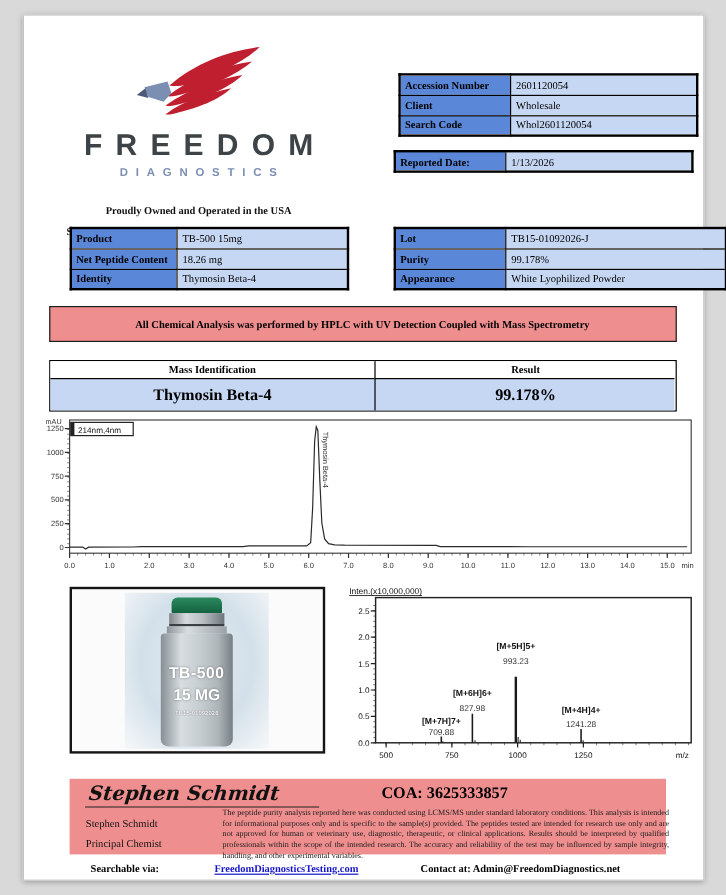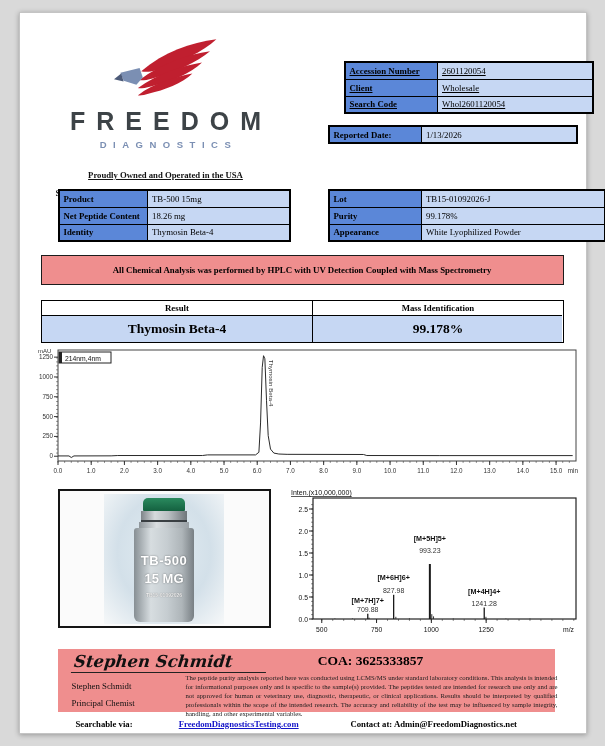--- a/index.html
+++ b/index.html
@@ -8,35 +8,35 @@
   .page { position:relative; width:568px; height:722px; background:#fff; margin:12px auto 0;
           box-shadow:0 1px 5px rgba(0,0,0,.3); border:1px solid #c4c4c4; }
 
   
   .logo-block { position:absolute; left:20px; top:14px; width:252px; text-align:center; }
   .eagle { display:block; margin:12px auto 0; }
   .logo-name { font-family:"Liberation Sans",sans-serif; font-size:25px; font-weight:700;
                color:#3d4347; letter-spacing:11px; margin-top:2px; text-indent:11px; }
   .logo-sub { font-family:"Liberation Sans",sans-serif; font-size:9.5px; font-weight:700;
               color:#7b8fb3; letter-spacing:6.5px; margin-top:3px; text-indent:6px;text-align:center; }
-  .tagline { font-size:8.7px; font-weight:700; color:#111; margin-top:20px;text-decoration:underline; }
+  .tagline { font-size:8.7px; font-weight:700; color:#111; margin-top:20px; }
   .search-line { font-size:8.7px; font-weight:700; color:#111; margin-top:8px; text-align:left; padding-left:16px;}
   a.doclink { color:#1414c8; text-decoration:underline; font-weight:700; cursor:pointer;padding-left:44px; }
 
   
   .cert-title { position:absolute; left:300px; top:17px; width:260px; text-align:center;
                 font-size:20.5px; font-weight:700; color:#000; }
 
   
   table.ctable { border-collapse:collapse; border:2px solid #000; table-layout:fixed; }
   table.ctable td { border:1px solid #000; height:17px; padding:0 4px; font-size:8.8px;
                     vertical-align:middle; overflow:hidden; white-space:nowrap; }
   td.lbl { background:#5b87d8; font-weight:700; color:#000; }
   td.val { background:#c6d7f3; color:#000; }
-  #t-accession { position:absolute; left:324px; top:48px; width:250px;text-decoration:underline; }
+  #t-accession { position:absolute; left:312px; top:48px; width:250px; }
   #t-dates     { position:absolute; left:308px; top:112px; width:250px; }
   #t-product   { position:absolute; left:38px;  top:176px; width:233px; }
   #t-lot       { position:absolute; left:308px; top:176px; width:278px; }
   #t-accession td.lbl, #t-dates td.lbl, #t-lot td.lbl { width:93px; }
   #t-product td.lbl { width:89px; }
 
   
   .banner { position:absolute; left:21px; top:242px; width:523px; height:30px;
             background:#ef8e8e; border:1.5px solid #1c1c1c; display:flex; align-items:center;
             justify-content:center; font-size:8.8px; font-weight:700; color:#000; }
@@ -174,22 +174,22 @@
           <td class="lbl">Appearance</td>
           <td class="val">White Lyophilized Powder</td>
         </tr>
   </tbody>
     </table>
 
   <div class="banner">All Chemical Analysis was performed by HPLC with UV Detection Coupled with Mass Spectrometry</div>
 
   <div class="mass-table">
     <div class="mass-row mass-head">
+      <div class="mass-cell">Mass Identification</div>
       <div class="mass-cell">Result</div>
-      <div class="mass-cell">Mass Identification</div>
     </div>
     <div class="mass-row mass-body">
       <div class="mass-cell">Thymosin Beta-4</div>
       <div class="mass-cell">99.178%</div>
     </div>
   </div>
 
   <svg class="chromatogram" id="chromatogram" width="554" height="136">
       <rect x="28" y="5" width="518" height="111" fill="#fff" stroke="#444" stroke-width="1"></rect>
       <text x="8" y="8" font-size="6" text-anchor="start" font-family="&quot;Liberation Sans&quot;,sans-serif" fill="#333">mAU</text>

